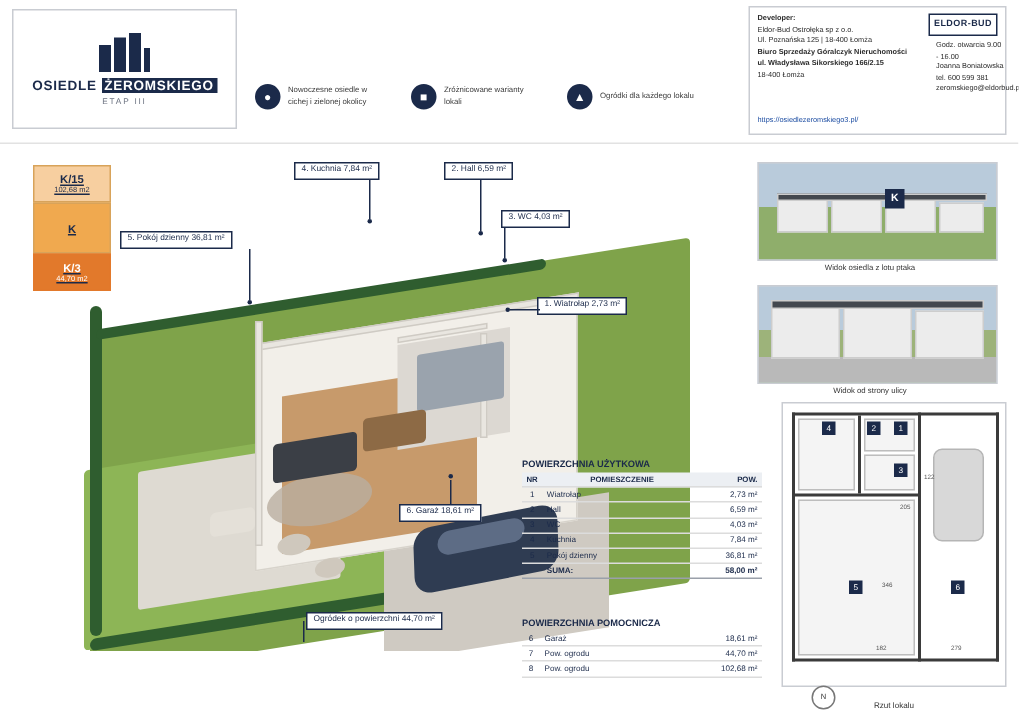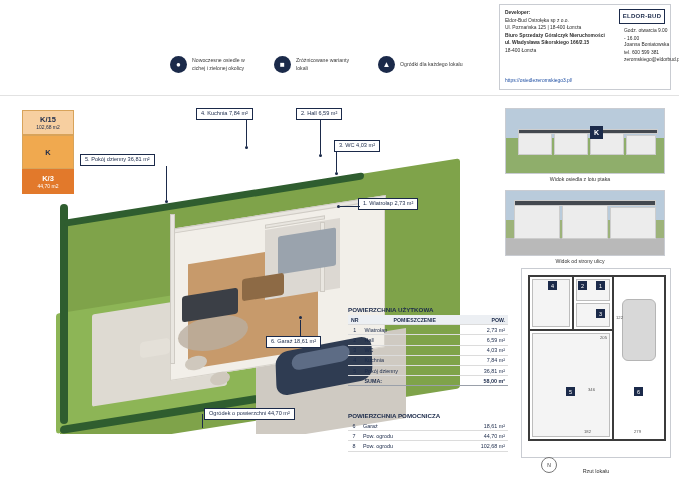--- a/index.html
+++ b/index.html
@@ -59,21 +59,21 @@
   .dev-box b { font-weight:700; }
   .dev-logo {
     position:absolute; right:5px; top:4px;
     width:46px; height:15px; border:1px solid #1b2a4a;
     display:flex; align-items:center; justify-content:center;
     font-size:6px; font-weight:700; color:#1b2a4a; letter-spacing:.3px;
   }
   .dev-link { color:#1f4fa3; }
 
   
-  .key-col { position:absolute; left:22px; top:110px; width:32px; }
+  .key-col { position:absolute; left:22px; top:110px; width:32px;text-decoration:underline; }
   .key-cell {
     width:52px; text-align:center; font-size:5.5px; color:#1b2a4a;
     border:1px solid #d8a35a; padding:4px 0;
   }
   .key-cell .big { font-size:7.5px; font-weight:700; display:block; }
   .key-cell .num { font-size:5px; display:block; }
   .key-cell.light { background:#f7cfa0; }
   .key-cell.mid { background:#f0a94f; height:34px; display:flex; align-items:center; justify-content:center; }
   .key-cell.dark { background:#e2792b; color:#fff; border-color:#e2792b; }
 
@@ -187,20 +187,33 @@
   }
   .pcar { position:absolute; background:#d8d8d8; border:1px solid #b5b5b5; border-radius:6px; }
 </style>
 </head>
 <body>
 
 <div class="page">
 
   <div class="header">
 
+    <div class="logo-box">
+      <div class="logo-mark">
+        <span style="left:0;top:8px;width:8px;height:18px;"></span>
+        <span style="left:10px;top:3px;width:8px;height:23px;"></span>
+        <span style="left:20px;top:0;width:8px;height:26px;"></span>
+        <span style="left:30px;top:10px;width:4px;height:16px;"></span>
+      </div>
+      <div class="logo-title">
+        <span>OSIEDLE</span>
+        <span class="hl">ŻEROMSKIEGO</span>
+      </div>
+      <div class="logo-sub">ETAP III</div>
+    </div>
 
 
     <div class="features">
       <div class="feature">
         <div class="f-ico">●</div>
         <div class="f-txt">Nowoczesne osiedle w cichej i zielonej okolicy</div>
       </div>
       <div class="feature">
         <div class="f-ico">■</div>
         <div class="f-txt">Zróżnicowane warianty lokali</div>

